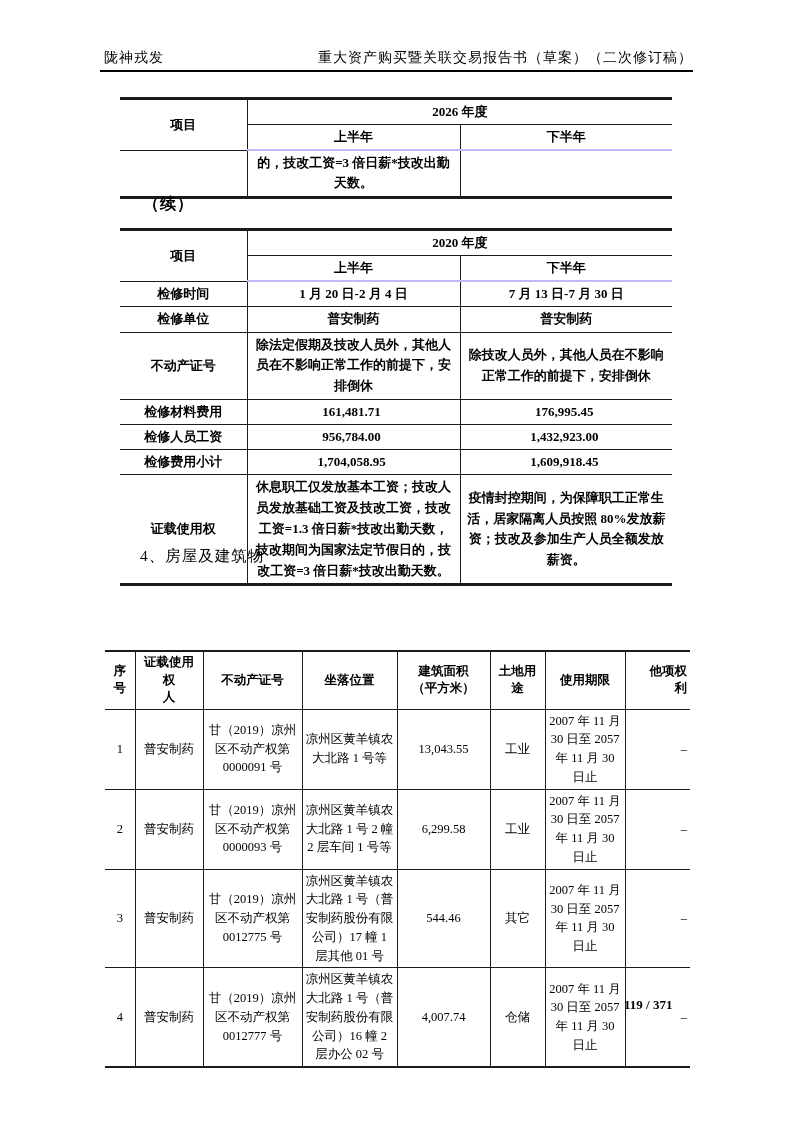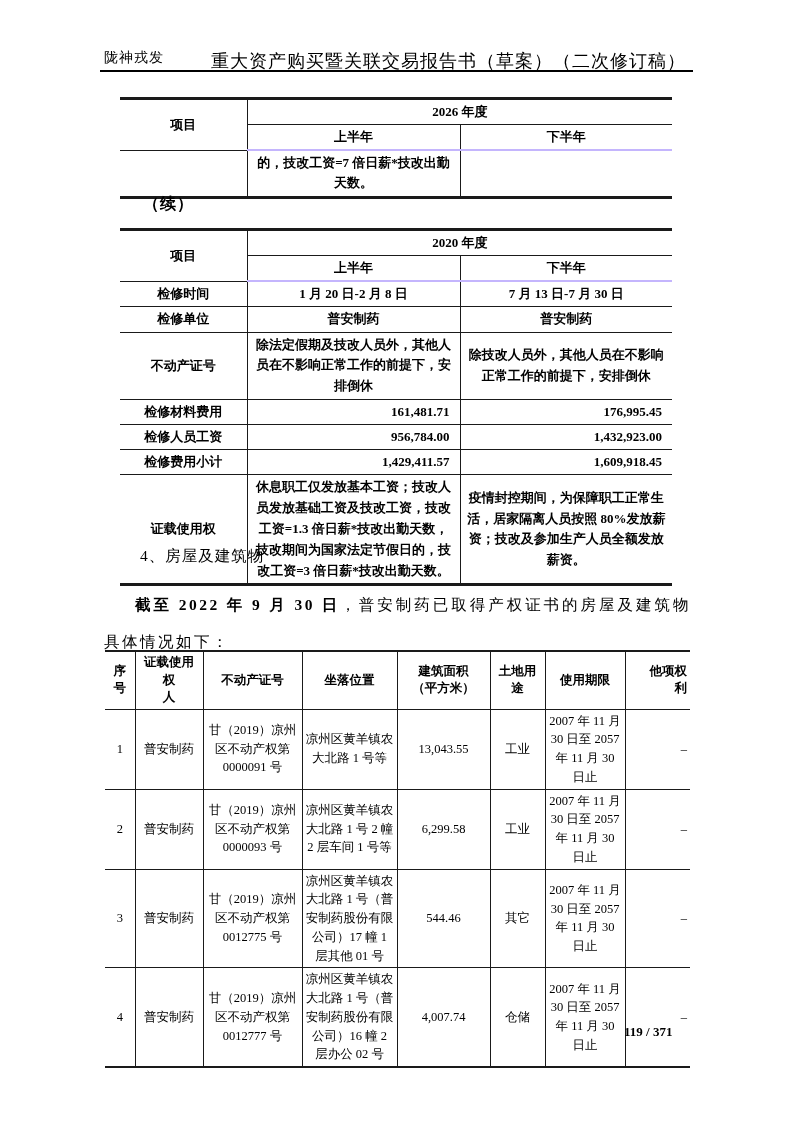--- a/index.html
+++ b/index.html
@@ -7,40 +7,40 @@
     position:relative;
     width:793px;height:1122px;
     margin:0 auto;
     background:#ffffff;
     font-family:"Liberation Serif","DejaVu Serif",serif;
     color:#000;
     overflow:hidden;
   }
   
   .hdr-left{position:absolute;left:104px;top:49px;font-size:14px;letter-spacing:1px;}
-  .hdr-right{position:absolute;right:107px;top:49px;font-size:18px;letter-spacing:1px;text-align:center;}
+  .hdr-right{position:absolute;right:100px;top:49px;font-size:14px;letter-spacing:1px;text-align:center;}
   .hdr-rule{position:absolute;left:100px;top:70px;width:593px;height:2px;background:#000;}
 
   
   table.report{
     position:absolute;left:120px;width:552px;
     border-collapse:collapse;table-layout:fixed;
     font-size:13px;font-weight:bold;
     border-top:3px solid #1a1a1a;border-bottom:3px solid #1a1a1a;
   }
   table.report td{
     border-left:1px solid #1a1a1a;border-right:1px solid #1a1a1a;
     border-top:1px solid #1a1a1a;border-bottom:1px solid #1a1a1a;
     vertical-align:middle;text-align:center;
     padding:2px 6px;line-height:1.55;
   }
   table.report td:first-child{border-left:none;}
   table.report td:last-child{border-right:none;}
   table.report tr.subhdr td{border-bottom:2px solid #c4b5fd;}
-  table.report td.money{text-align:right;padding-right:10px;margin-left:36px;}
+  table.report td.money{text-align:center;padding-right:10px;margin-left:36px;}
   table.report tr.h23 td{height:17px;}
   .t2021{top:97px;}
   .t2020{top:228px;}
   .t2020 td.tall{line-height:1.6;}
 
   .continued{position:absolute;left:143px;top:194px;font-size:16px;font-weight:bold;letter-spacing:1px;}
 
   
   .sec-heading{position:absolute;left:140px;top:546px;font-size:15.5px;letter-spacing:1px;}
   .body-par{
@@ -66,21 +66,21 @@
   table.prop th{font-weight:bold;white-space:pre-line;line-height:1.4;}
   table.prop th:first-child,table.prop td:first-child{border-left:none;}
   table.prop th:last-child,table.prop td:last-child{border-right:none;text-align:right;}
   tr.ph-hd{height:42px;}
   tr.ph-r1{height:73px;}
   tr.ph-r2{height:73px;}
   tr.ph-r3{height:82px;}
   tr.ph-r4{height:90px;}
 
   
-  .footer{position:absolute;left:624px;top:1024px;font-size:13px;font-weight:bold;}
+  .footer{position:absolute;left:624px;top:997px;font-size:13px;font-weight:bold;}
 </style>
 </head>
 <body>
 
 <div class="page">
 
   <div class="hdr-left">陇神戎发</div>
   <div class="hdr-right">重大资产购买暨关联交易报告书（草案）（二次修订稿）</div>
   <div class="hdr-rule"></div>
 
@@ -94,21 +94,21 @@
         <tr class="h23">
       <td rowspan="2">项目</td>
       <td colspan="2">2026 年度</td>
     </tr>
     <tr class="h23 subhdr">
       <td>上半年</td>
       <td>下半年</td>
     </tr>
     <tr>
       <td></td>
-      <td>的，技改工资=7 倍日薪*技改出勤天数。</td>
+      <td>的，技改工资=3 倍日薪*技改出勤天数。</td>
       <td></td>
     </tr>
   </tbody>
     </table>
 
   <div class="continued">（续）</div>
 
   <table class="report t2020">
     <colgroup>
         <col style="width:127px">
@@ -119,21 +119,21 @@
         <tr class="h23">
       <td rowspan="2">项目</td>
       <td colspan="2">2020 年度</td>
     </tr>
     <tr class="h23 subhdr">
       <td>上半年</td>
       <td>下半年</td>
     </tr>
     <tr class="h23">
       <td>检修时间</td>
-      <td>1 月 20 日-2 月 8 日</td>
+      <td>1 月 20 日-2 月 4 日</td>
       <td>7 月 13 日-7 月 30 日</td>
     </tr>
     <tr class="h23">
       <td>检修单位</td>
       <td>普安制药</td>
       <td>普安制药</td>
     </tr>
     <tr>
       <td>不动产证号</td>
       <td class="tall">除法定假期及技改人员外，其他人员在不影响正常工作的前提下，安排倒休</td>
@@ -144,33 +144,32 @@
       <td class="money">161,481.71</td>
       <td class="money">176,995.45</td>
     </tr>
     <tr class="h23">
       <td>检修人员工资</td>
       <td class="money">956,784.00</td>
       <td class="money">1,432,923.00</td>
     </tr>
     <tr class="h23">
       <td>检修费用小计</td>
-      <td class="money">1,429,411.57</td>
+      <td class="money">1,704,058.95</td>
       <td class="money">1,609,918.45</td>
     </tr>
     <tr>
       <td>证载使用权</td>
       <td class="tall">休息职工仅发放基本工资；技改人员发放基础工资及技改工资，技改工资=1.3 倍日薪*技改出勤天数，技改期间为国家法定节假日的，技改工资=3 倍日薪*技改出勤天数。</td>
       <td class="tall">疫情封控期间，为保障职工正常生活，居家隔离人员按照 80%发放薪资；技改及参加生产人员全额发放薪资。</td>
     </tr>
   </tbody>
     </table>
 
   <div class="sec-heading">4、房屋及建筑物</div>
-  <div class="body-par"><span class="b">截至 2022 年 9 月 30 日</span><span>，普安制药已取得产权证书的房屋及建筑物具体情况如下：</span></div>
 
   <table class="prop">
     <colgroup>
       <col style="width:30px">
         <col style="width:68px">
         <col style="width:99px">
         <col style="width:95px">
       <col style="width:93px">
         <col style="width:55px">
         <col style="width:80px">

